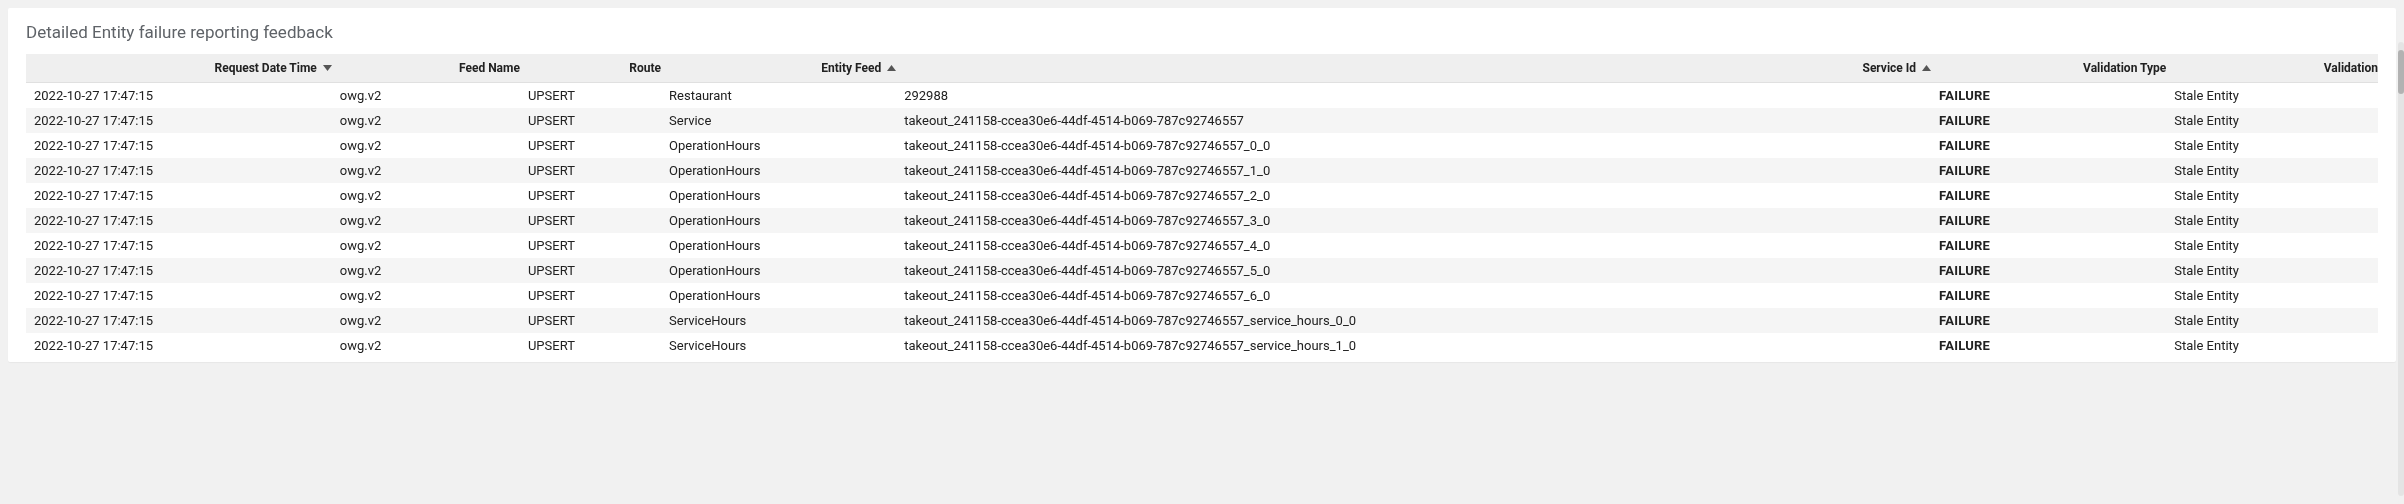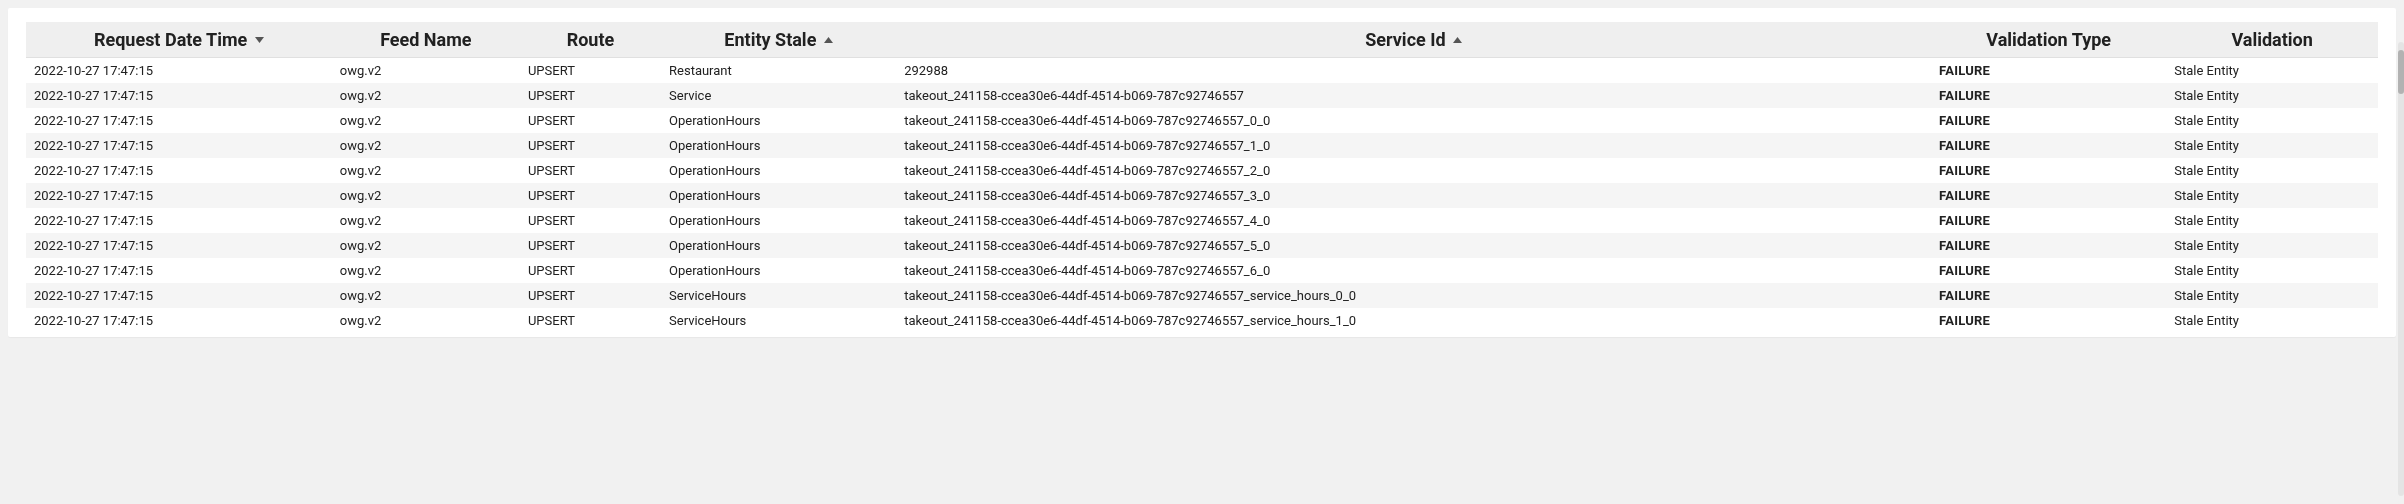--- a/index.html
+++ b/index.html
@@ -25,26 +25,26 @@
       font-weight: 400;
       color: #5f6368;
       margin-bottom: 12px;
     }
     .table {
       width: 100%;
       border-collapse: collapse;
       table-layout: fixed;
     }
     .table thead th {
-      text-align: center;
+      text-align: right;
       font-weight: 700;
-      font-size: 18px;
+      font-size: 12px;
       color: #212121;
       background: #efefef;
-      padding: 7px 14px;
+      padding: 7px 0;
       border-bottom: 1px solid #e0e0e0;
       white-space: nowrap;
       user-select: none;
     }
     .col-dt   { width: 13%; }
     .col-feed { width: 8%;  }
     .col-route{ width: 6%;  }
     .col-etype{ width: 10%; }
     .col-eid  { width: 44%; }
     .col-vt   { width: 10%; }
@@ -91,40 +91,41 @@
       top: 8px;
       height: 44px;
       background: rgba(0,0,0,0.22);
       border-radius: 3px;
     }
   </style>
 </head>
 <body>
 
 <div class="card">
+  <div class="card-title">Detailed Entity failure reporting feedback</div>
 
   <table class="table">
     <thead>
       <tr>
         <th class="col-dt">
           <span>Request Date Time</span>
           <span class="sort-indicator">
             <svg width="9" height="6" viewBox="0 0 9 6">
                 <path d="M0 0 L9 0 L4.5 6 Z" fill="#555"></path>
               </svg>
           </span>
         </th>
         <th class="col-feed">
           <span>Feed Name</span>
         </th>
         <th class="col-route">
           <span>Route</span>
         </th>
         <th class="col-etype">
-          <span>Entity Stale</span>
+          <span>Entity Feed</span>
           <span class="sort-indicator">
             <svg width="9" height="6" viewBox="0 0 9 6">
                 <path d="M4.5 0 L9 6 L0 6 Z" fill="#555"></path>
               </svg>
           </span>
         </th>
         <th class="col-eid">
           <span>Service Id</span>
           <span class="sort-indicator">
             <svg width="9" height="6" viewBox="0 0 9 6">

